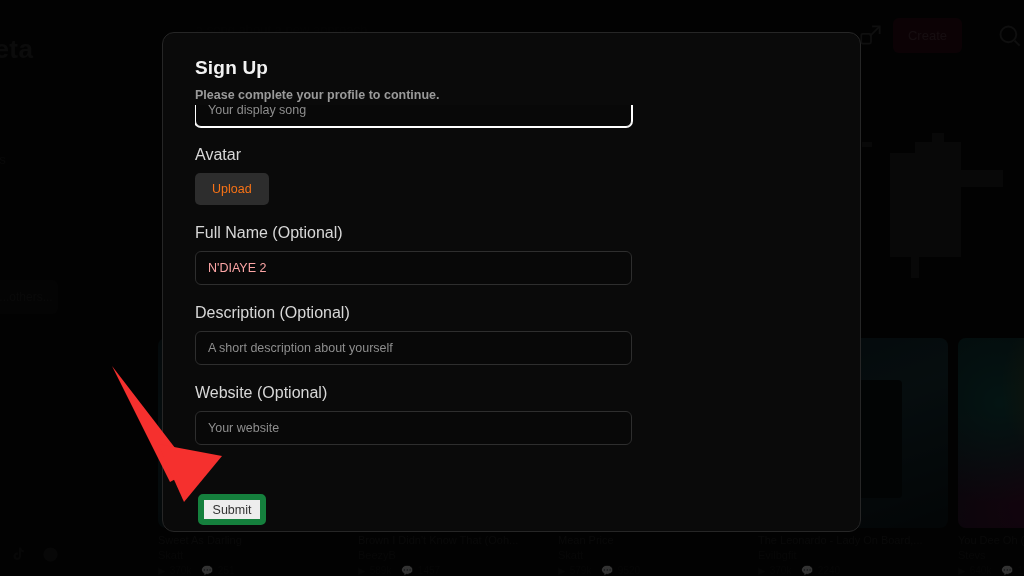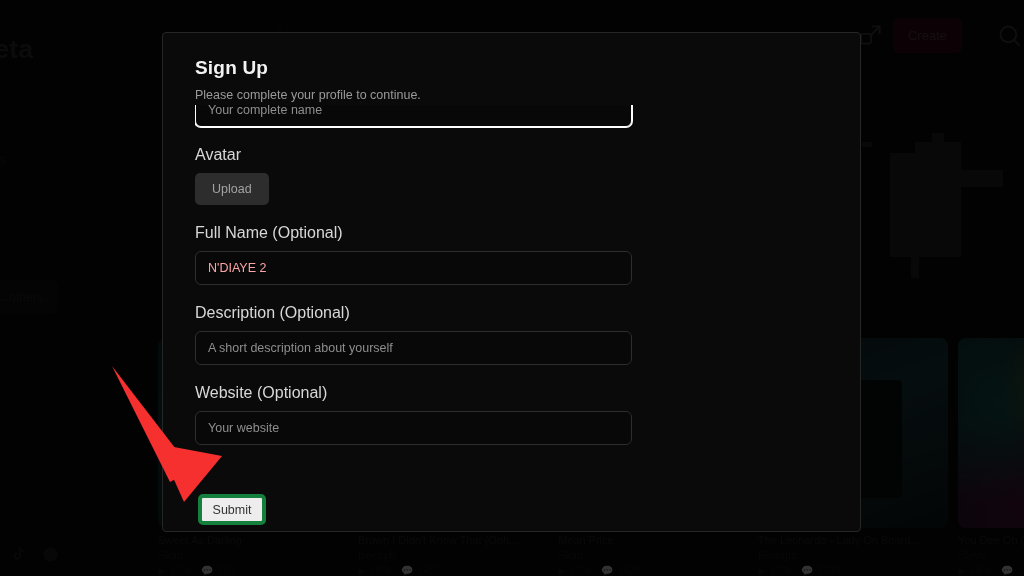--- a/index.html
+++ b/index.html
@@ -62,27 +62,27 @@
 
   .bg-footer-icons { position: absolute; left: 8px; bottom: 8px; display: flex; gap: 14px; color: #242424; }
   .bg-footer-icons svg { width: 19px; height: 19px; }
 
   
   .dim-overlay { position: absolute; inset: 0; background: rgba(0,0,0,0.80); }
 
   
   .modal {
     position: absolute; left: 162px; top: 32px; width: 699px; height: 500px;
-    background: #0a0a0a; border: 1px solid #262626; border-radius: 4px;
+    background: #0a0a0a; border: 1px solid #262626; border-radius: 12px;
     overflow: hidden;
   }
   .modal-inner { position: absolute; inset: 0; padding: 24px 32px 0 32px; }
 
   .modal-title { font-size: 19px; font-weight: 700; color: #f2f2f2; letter-spacing: .2px; }
-  .modal-subtitle { margin-top: 9px; font-size: 12.5px; color: #9a9a9a; }
+  .modal-subtitle { margin-top: 9px; font-size: 12.5px; color: #9a9a9a; font-weight: bold; }
 
   .form-scroll { position: absolute; left: 32px; right: 32px; top: 72px; bottom: 0; overflow: hidden; }
 
   .field { margin-bottom: 19px; }
   .field-label { font-size: 16px; color: #d8d8d8; margin-bottom: 9px; }
 
   .text-input {
     width: 437px; height: 34px; background: #080808;
     border: 1px solid #2e2e2e; border-radius: 6px;
     color: #fca5a5; font-size: 12.5px; font-family: inherit;
@@ -91,26 +91,26 @@
   .text-input.placeholder { color: #8e8e8e; }
   .text-input.focused { border-color: #ffffff; box-shadow: 0 0 0 1px #ffffff; }
 
   
   .clipped-field { height: 25px; overflow: hidden; position: relative; margin-bottom: 16px; }
   .clipped-field .text-input { position: absolute; top: -12px; left: 0; }
 
   .upload-btn {
     display: inline-flex; align-items: center; justify-content: center;
     height: 32px; padding: 0 17px; background: #2d2d2d; border: none; border-radius: 5px;
-    color: #a3a3a3; font-size: 12.5px; font-family: inherit; cursor: pointer;
+    color: #f97316; font-size: 12.5px; font-family: inherit; cursor: pointer;
   }
 
   .submit-btn {
     position: absolute; left: 198px; top: 494px; width: 68px; height: 31px;
-    background: #ededed; border: 4px solid #15803d; border-radius: 5px;
+    background: #ededed; border: 6px solid #15803d; border-radius: 5px;
     color: #333; font-size: 12.5px; font-family: inherit; cursor: pointer;
     display: flex; align-items: center; justify-content: center;
   }
 
   
   .arrow-svg { position: absolute; left: 96px; top: 352px; width: 140px; height: 150px; pointer-events: none; }
 
   .cut-text { position: absolute; left: 185px; top: 22px; font-size: 13px; color: #131313; white-space: nowrap; }
 </style>
 </head>
@@ -233,21 +233,21 @@
 
   <div class="modal">
     <div class="modal-inner">
       <div class="modal-title">Sign Up</div>
       <div class="modal-subtitle">Please complete your profile to continue.</div>
     </div>
 
     <div class="form-scroll">
 
       <div class="clipped-field">
-        <div class="text-input placeholder focused">Your complete name</div>
+        <div class="text-input placeholder focused">Your display song</div>
       </div>
 
       <div class="field">
         <div class="field-label">Avatar</div>
         <button class="upload-btn">Upload</button>
       </div>
 
       <div class="field">
         <div class="field-label">Full Name (Optional)</div>
         <div class="text-input">N'DIAYE 2</div>

